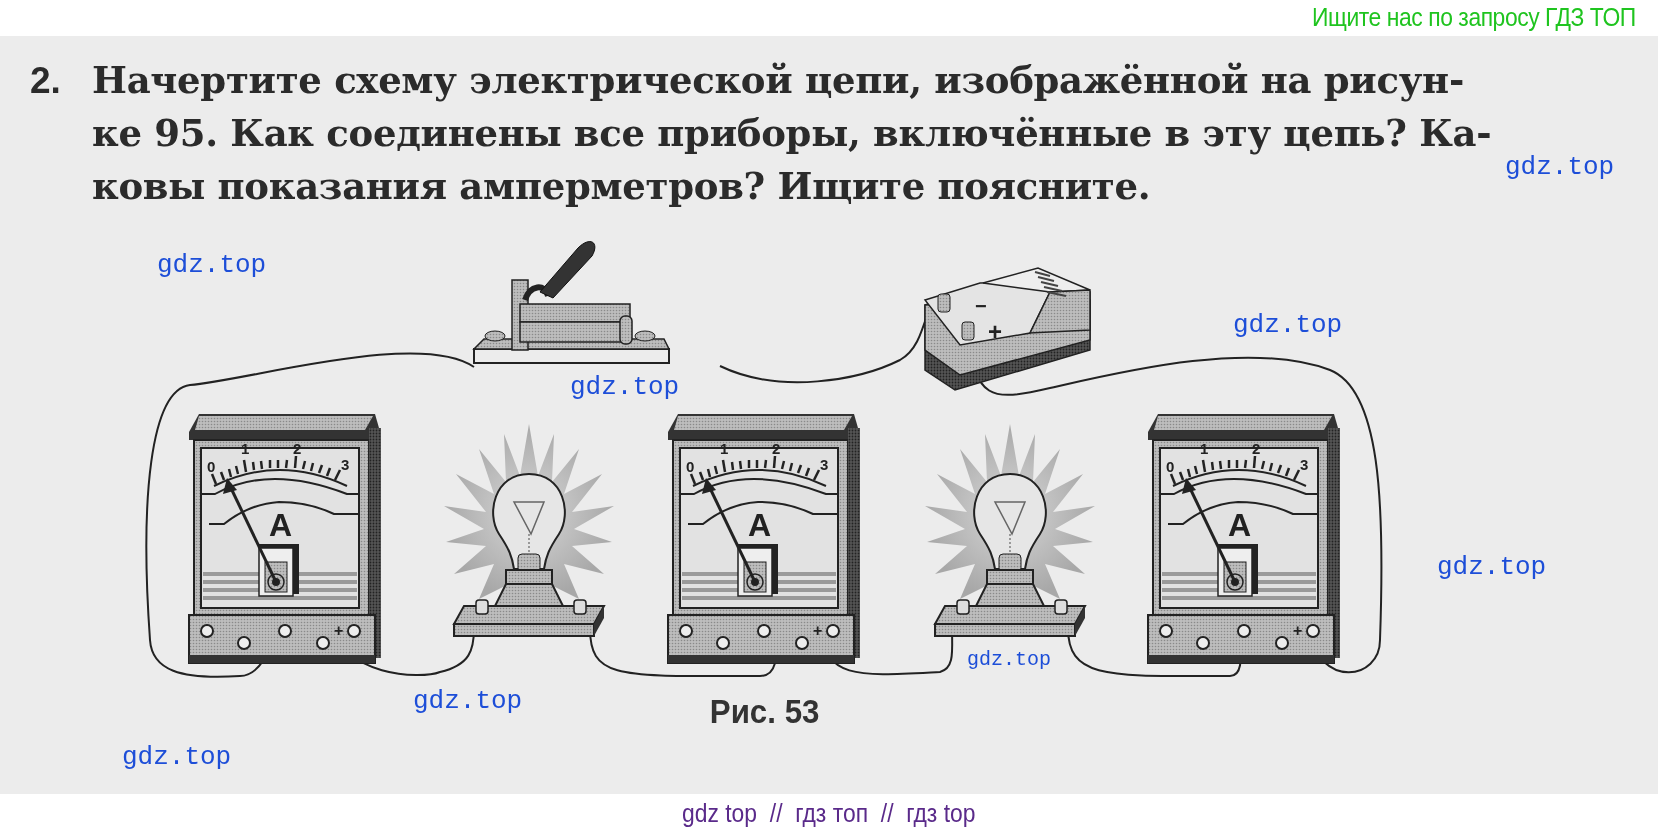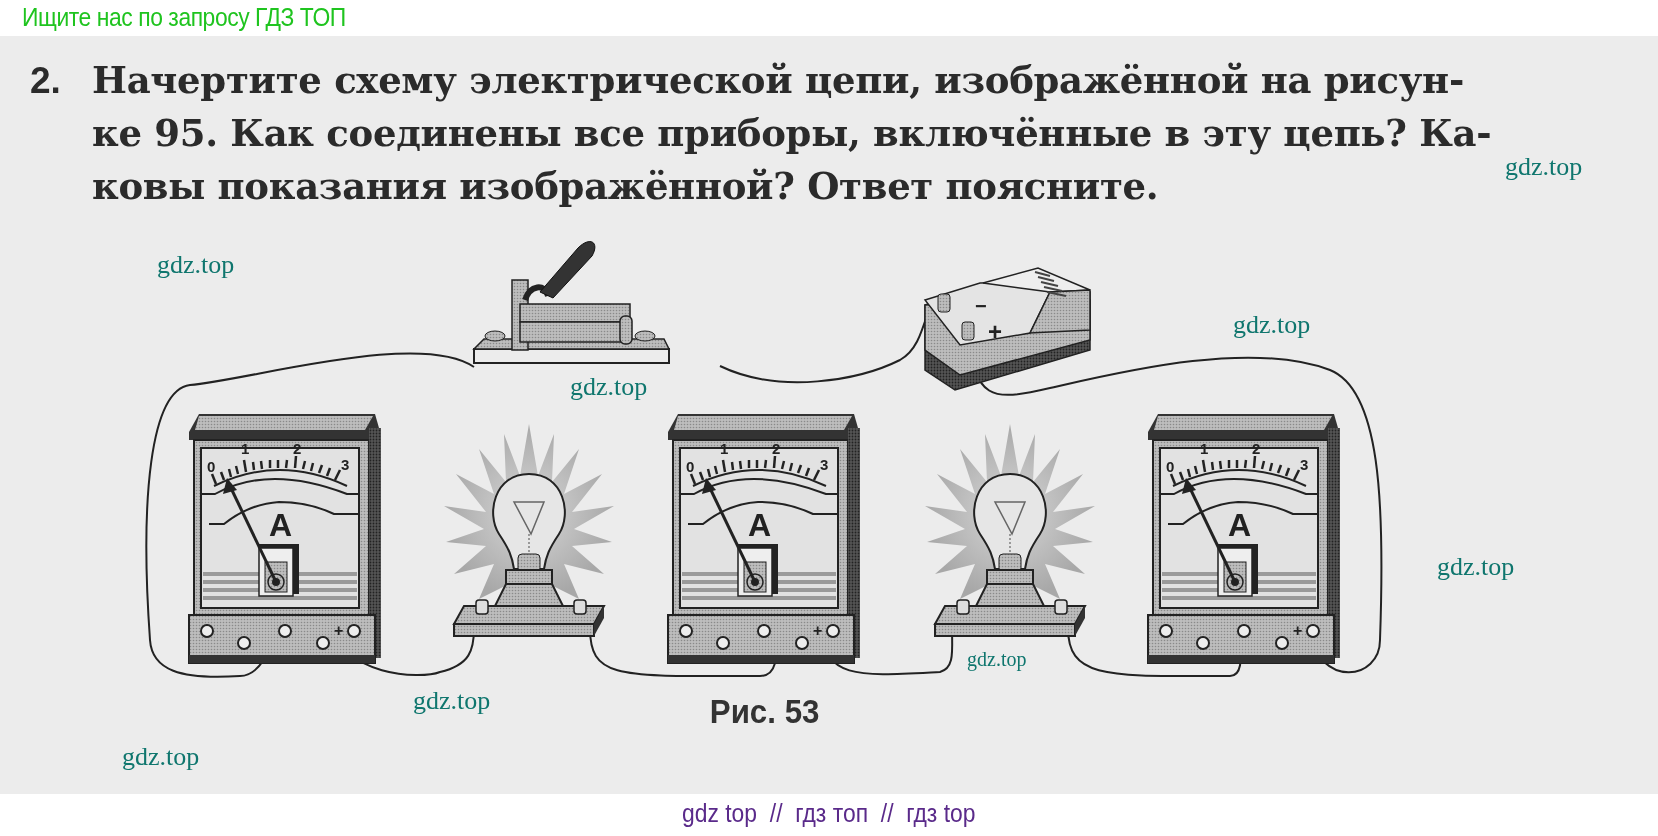--- a/index.html
+++ b/index.html
@@ -1,42 +1,42 @@
 <!DOCTYPE html>
 <html><head>
 <meta charset="utf-8">
 <style>
   html, body { margin:0; padding:0; }
   body { width:1658px; height:836px; position:relative; overflow:hidden; background:#ffffff; font-family:"Liberation Sans", sans-serif; }
-  .top-banner { position:absolute; left:0; top:0; width:1658px; height:51px; background:#ffffff; text-align:left; }
+  .top-banner { position:absolute; left:0; top:0; width:1658px; height:51px; background:#ffffff; text-align:right; }
   .top-banner span { display:inline-block; margin-top:2px; font-family:"Liberation Sans", sans-serif; font-size:26px; color:#1fc41f; letter-spacing:-0.5px; transform:scaleX(0.88); }
   .page { position:absolute; left:0; top:36px; width:1658px; height:758px; background:#ececec; overflow:hidden; }
   .bottom-banner { position:absolute; left:0; top:794px; width:1658px; height:42px; background:#ffffff; text-align:center; }
   .bottom-banner span { display:inline-block; margin-top:4px; font-family:"Liberation Sans", sans-serif; font-size:26px; color:#5a2a8a; transform:scaleX(0.88); white-space:pre; }
   .task { position:absolute; left:30px; top:18px; font-family:"DejaVu Serif", "Liberation Serif", serif; font-size:37px; line-height:53px; color:#2b2b2b; }
   .task .num { position:absolute; left:0; top:0; font-family:"Liberation Sans", sans-serif; font-weight:bold; font-size:37px; }
   .task .line { position:absolute; left:62px; white-space:nowrap; letter-spacing:-0.3px;font-weight:bold; }
-  .wm { position:absolute; font-family:Liberation Serif, serif; font-size:26px; color:#0f766e; white-space:nowrap; }
+  .wm { position:absolute; font-family:Liberation Mono, monospace; font-size:26px; color:#1d4ed8; white-space:nowrap; }
   .wm.small { font-size:20px; }
   .caption { position:absolute; left:705px; top:692px; font-family:"Liberation Sans", sans-serif; font-weight:bold; font-size:34px; color:#333; transform:scaleX(0.92); }
   svg.figure { position:absolute; left:0; top:36px; }
 </style>
 </head>
 <body>
 
 <div class="top-banner">
   <span>Ищите нас по запросу ГДЗ ТОП</span>
 </div>
 
 <div class="page">
   <div class="task">
     <span class="num">2.</span>
     <span class="line" style="top:0">Начертите схему электрической цепи, изображённой на рисун-</span>
     <span class="line" style="top:53px">ке 95. Как соединены все приборы, включённые в эту цепь? Ка-</span>
-    <span class="line" style="top:106px">ковы показания изображённой? Ответ поясните.</span>
+    <span class="line" style="top:106px">ковы показания амперметров? Ищите поясните.</span>
   </div>
 </div>
 
 <svg class="figure" width="1658" height="758" viewBox="0 36 1658 758">
   <defs>
     <pattern id="dots" width="3" height="3" patternUnits="userSpaceOnUse">
       <rect width="3" height="3" fill="#bdbdbd"></rect>
       <circle cx="1.5" cy="1.5" r="0.8" fill="#8a8a8a"></circle>
     </pattern>
     <pattern id="dotsDark" width="3" height="3" patternUnits="userSpaceOnUse">

